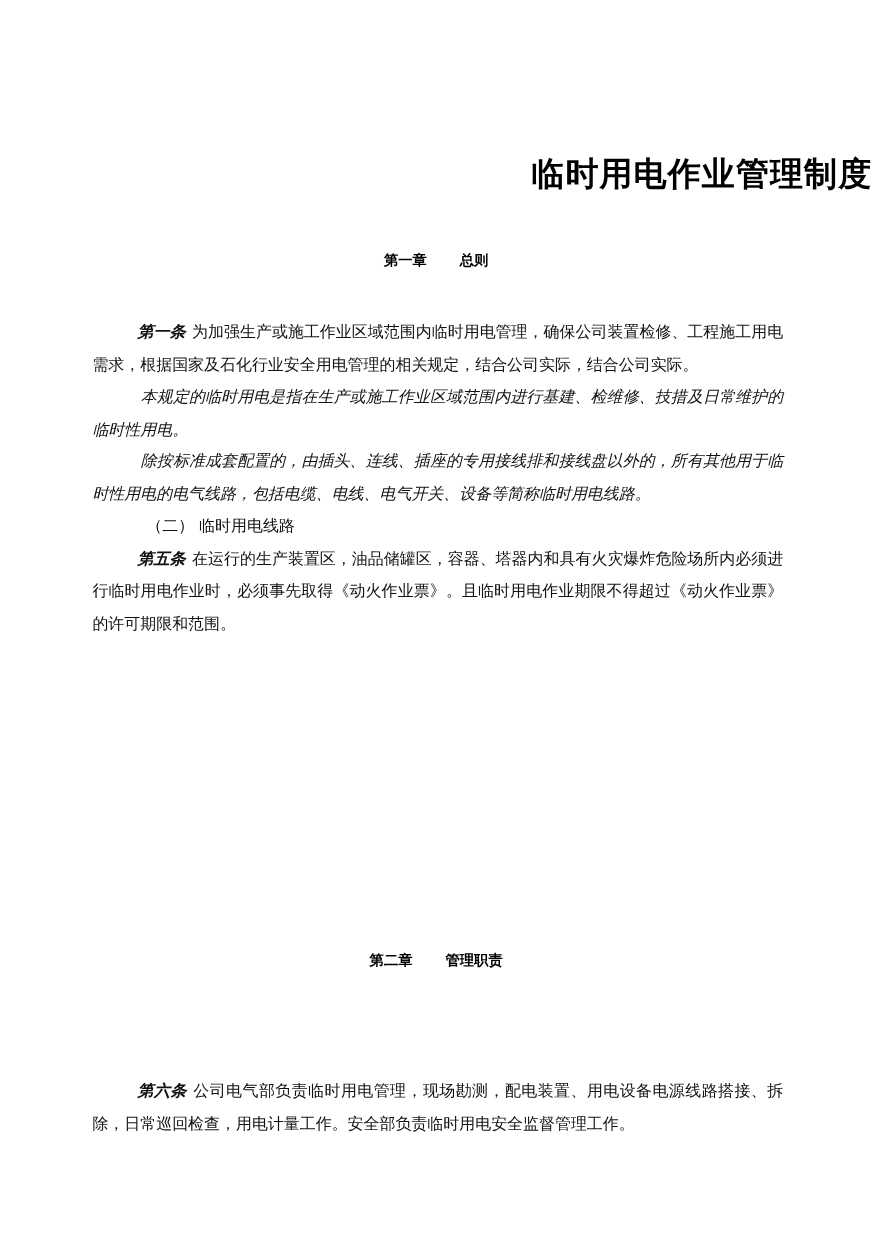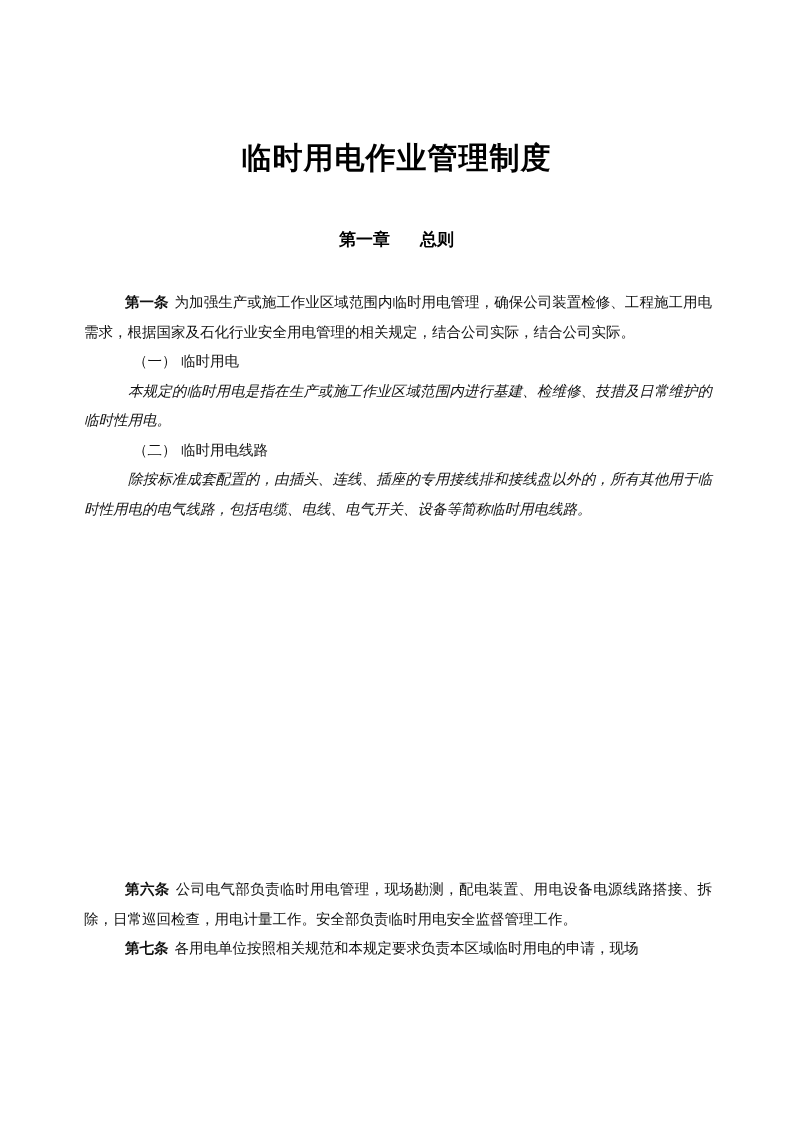--- a/index.html
+++ b/index.html
@@ -1,65 +1,65 @@
 <!DOCTYPE html>
 <html><head>
 <meta charset="utf-8">
 <style>
   html, body { margin: 0; padding: 0; background: #ffffff; }
   body { width: 793px; height: 1122px; position: relative; overflow: hidden;
          font-family: "DejaVu Serif", "Liberation Serif", serif; color: #111; }
   .page { position: absolute; left: 0; top: 0; width: 793px; height: 1122px; }
-  .title { position: absolute; left: 0; width: 793px; top: 138px; text-align: center;
+  .title { position: absolute; left: 0; width: 793px; top: 138px; text-align: right;
            font-family: "DejaVu Sans", "Liberation Sans", sans-serif; font-weight: bold;
            font-size: 30px; letter-spacing: 1px; color: #000; }
   .chapter { position: absolute; left: 0; width: 793px; text-align: center;
              font-family: "DejaVu Sans", "Liberation Sans", sans-serif; font-weight: bold;
-             font-size: 17px; color: #000; }
+             font-size: 13px; color: #000; }
   .chapter .gap { display: inline-block; width: 30px; }
   .body { position: absolute; left: 84px; width: 628px; font-size: 14.5px; line-height: 29.5px; }
   .p { text-align: justify; text-align-last: left; margin: 0; }
   .indent { text-indent: 41px; }
   .indent-s { text-indent: 44px; font-style: italic; }
-  .art { font-family: "DejaVu Sans", "Liberation Sans", sans-serif; font-weight: bold; margin-right: 6px; }
+  .art { font-family: "DejaVu Sans", "Liberation Sans", sans-serif; font-weight: bold; margin-right: 6px; font-style: italic; }
   .item { padding-left: 49px; }
   .item .num { display: inline-block; width: 48px; }
 </style>
 </head>
 <body>
 
 <div class="page">
 
   <div class="title">临时用电作业管理制度</div>
 
   <div class="chapter" style="top:228px;">
     <span>第一章</span><span class="gap"></span><span>总则</span>
   </div>
 
   <div class="body" style="top:288px;">
     <p class="p indent">
       <span class="art">第一条</span><span>为加强生产或施工作业区域范围内临时用电管理，确保公司装置检修、工程施工用电需求，根据国家及石化行业安全用电管理的相关规定，结合公司实际，结合公司实际。</span>
     </p>
-    <p class="p item">
-      <span class="num">（一）</span><span>临时用电</span>
+    <p class="p indent-s">
+      <span>本规定的临时用电是指在生产或施工作业区域范围内进行基建、检维修、技措及日常维护的临时性用电。</span>
     </p>
     <p class="p indent-s">
-      <span>本规定的临时用电是指在生产或施工作业区域范围内进行基建、检维修、技措及日常维护的临时性用电。</span>
+      <span>除按标准成套配置的，由插头、连线、插座的专用接线排和接线盘以外的，所有其他用于临时性用电的电气线路，包括电缆、电线、电气开关、设备等简称临时用电线路。</span>
     </p>
     <p class="p item">
       <span class="num">（二）</span><span>临时用电线路</span>
     </p>
-    <p class="p indent-s">
-      <span>除按标准成套配置的，由插头、连线、插座的专用接线排和接线盘以外的，所有其他用于临时性用电的电气线路，包括电缆、电线、电气开关、设备等简称临时用电线路。</span>
+    <p class="p indent">
+      <span class="art">第五条</span><span>在运行的生产装置区，油品储罐区，容器、塔器内和具有火灾爆炸危险场所内必须进行临时用电作业时，必须事先取得《动火作业票》。且临时用电作业期限不得超过《动火作业票》的许可期限和范围。</span>
     </p>
   </div>
 
+  <div class="chapter" style="top:864px;">
+    <span>第二章</span><span class="gap"></span><span>管理职责</span>
+  </div>
 
-  <div class="body" style="top:875px;">
+  <div class="body" style="top:978px;">
     <p class="p indent">
       <span class="art">第六条</span><span>公司电气部负责临时用电管理，现场勘测，配电装置、用电设备电源线路搭接、拆除，日常巡回检查，用电计量工作。安全部负责临时用电安全监督管理工作。</span>
-    </p>
-    <p class="p indent">
-      <span class="art">第七条</span><span>各用电单位按照相关规范和本规定要求负责本区域临时用电的申请，现场</span>
     </p>
   </div>
 
 </div>
 
 </body></html>

